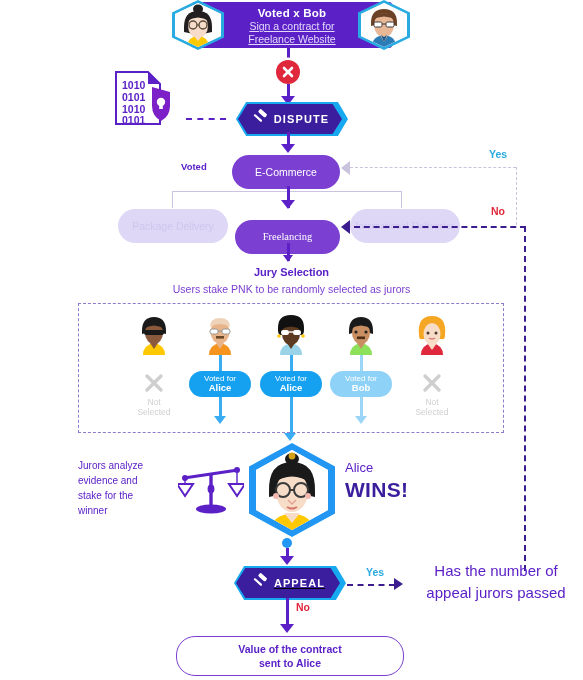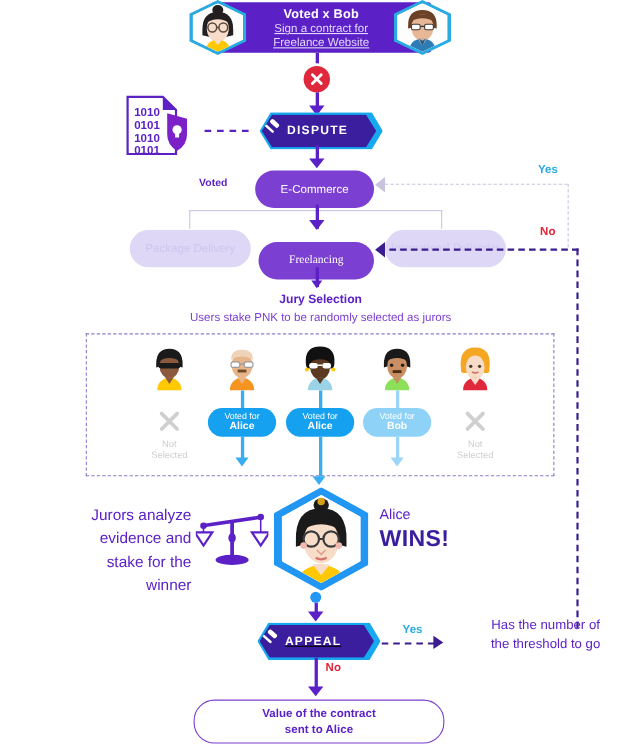--- a/index.html
+++ b/index.html
@@ -31,26 +31,26 @@
   .arrowleft.grey{border-right-color:#c9c3de;}
   .arrowright{width:0;height:0;border-top:6px solid transparent;border-bottom:6px solid transparent;
              border-left:9px solid #3b1d8f;}
 
   
   #x-badge{left:276px;top:60px;width:24px;height:24px;border-radius:50%;background:#E0283C;
       box-shadow:0 0 0 2.5px #ffffff;}
   #x-badge svg{display:block;}
 
   
-  #doc-icon{left:114px;top:86px;width:72px;height:56px;}
+  #doc-icon{left:114px;top:70px;width:72px;height:56px;}
 
   
   .hexbtn{height:30px;background:#3B1E9E;
      clip-path:polygon(9% 0%,91% 0%,100% 50%,91% 100%,9% 100%,0% 50%);
-     display:flex;align-items:center;justify-content:flex-start;gap:6px;}
+     display:flex;align-items:center;justify-content:center;gap:6px;}
   .hexbtn-outer{background:#16A9F0;
      clip-path:polygon(9% 0%,91% 0%,100% 50%,91% 100%,9% 100%,0% 50%);
      padding:2px 2px;}
   .hexbtn-label{color:#ffffff;font-size:11px;font-weight:bold;letter-spacing:1.1px;}
 
   
   .pill{border-radius:18px;height:34px;display:flex;align-items:center;justify-content:center;
         text-align:center;line-height:1.15;}
   .pill.active{background:#7B3FD1;color:#ffffff;font-size:10.5px;}
   .pill.ghost{background:#ded7f6;color:#cfc6ee;font-size:10.5px;}
@@ -72,34 +72,34 @@
   .vote.lightblue{background:#8FD2F7;}
   .vline-blue{background:#39ACF2;width:2.5px;}
   .vline-lightblue{background:#9BD6F8;width:2.5px;}
   .arrowdown-blue{width:0;height:0;border-left:6px solid transparent;border-right:6px solid transparent;
             border-top:8px solid #39ACF2;}
   .arrowdown-lightblue{width:0;height:0;border-left:6px solid transparent;border-right:6px solid transparent;
             border-top:8px solid #9BD6F8;}
   .notsel{color:#cfcfcf;font-size:8.5px;text-align:center;line-height:1.2;}
 
   
-  #winner-note{left:78px;top:458px;width:96px;text-align:right;font-size:14px;color:#5B21C7;line-height:1.5;}
+  #winner-note{left:78px;top:458px;width:96px;text-align:left;font-size:10px;color:#5B21C7;line-height:1.5;}
   #scales{left:178px;top:460px;width:66px;height:60px;}
   #winner-hex-outer{left:249px;top:443px;width:86px;height:94px;background:#2196F3;
       clip-path:polygon(50% 0%,100% 25%,100% 75%,50% 100%,0% 75%,0% 25%);}
   #winner-hex-inner{left:256px;top:450px;width:72px;height:80px;background:#fff;
       clip-path:polygon(50% 0%,100% 25%,100% 75%,50% 100%,0% 75%,0% 25%);overflow:hidden;}
   #winner-name{left:345px;top:460px;font-size:13px;color:#5B21C7;}
   #winner-wins{left:345px;top:478px;font-size:21px;font-weight:bold;color:#3B1E9E;letter-spacing:.3px;}
   #winner-dot{left:282px;top:538px;width:10px;height:10px;border-radius:50%;background:#2196F3;}
 
   
   .lbl-yes{color:#29ABE2;font-size:10.5px;font-weight:bold;}
   .lbl-no{color:#E0283C;font-size:10.5px;font-weight:bold;}
-  #q-text{left:420px;top:560px;width:152px;text-align:center;font-size:12px;color:#5B21C7;line-height:1.45;}
+  #q-text{left:420px;top:560px;width:152px;text-align:center;font-size:15px;color:#5B21C7;line-height:1.45;}
 
   
   #final-pill{left:176px;top:636px;width:226px;height:38px;border:1.6px solid #7B3FD1;border-radius:19px;
       color:#5B21C7;font-size:10.5px;font-weight:bold;line-height:1.35;}
 
   
   .dash-h{height:0;border-top:2px dashed #5B21C7;}
   .dash-h.grey{border-top:1.6px dashed #c9c3de;}
   .dash-v{width:0;border-left:2px dashed #5B21C7;}
   .dash-v.grey{border-left:1.6px dashed #c9c3de;}
@@ -411,21 +411,21 @@
     </span>
     <span class="hexbtn-label">APPEAL</span>
   </div>
 </div>
 
 <div class="abs lbl-yes" style="left:366px;top:566px;">Yes</div>
 <div class="abs dash-h dark" style="left:347px;top:584px;width:48px;"></div>
 <div class="abs arrowright" style="left:394px;top:578px;"></div>
 <div class="abs" id="q-text">
   <div>Has the number of</div>
-  <div>the threshold to go</div>
+  <div>appeal jurors passed</div>
 </div>
 
 <div class="abs lbl-no" style="left:296px;top:601px;">No</div>
 <div class="abs vline" style="left:286px;top:598px;height:30px;"></div>
 <div class="abs arrowdown" style="left:280px;top:624px;"></div>
 
 <div class="abs ctr" id="final-pill">
   <div>
     <div>Value of the contract</div>
     <div>sent to Alice</div>

